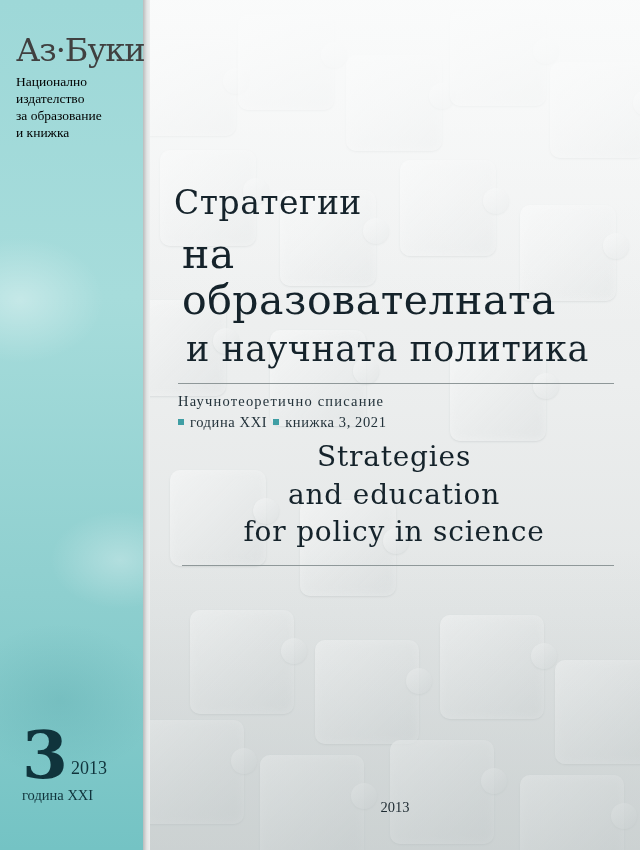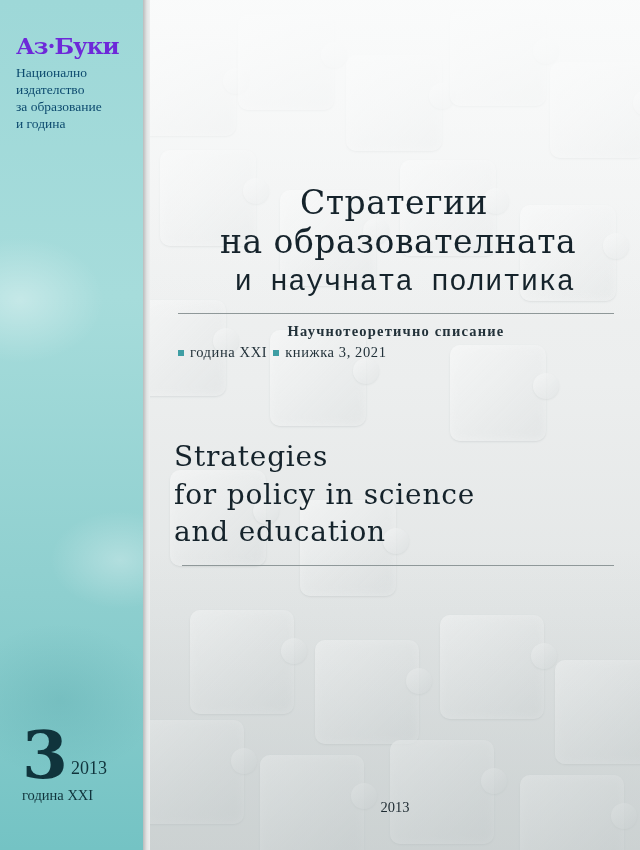--- a/index.html
+++ b/index.html
@@ -48,33 +48,33 @@
 
   
   .publisher {
     position: absolute;
     left: 16px;
     top: 34px;
     width: 126px;
   }
   .logo-az {
     font-family: "DejaVu Serif", serif;
-    font-size: 23px;
-    font-weight: 700;
+    font-size: 32px;
+    font-weight: 400;
     letter-spacing: -1px;
-    color: #6d28d9;
+    color: #404040;
     line-height: 1;
     white-space: nowrap;
   }
   .publisher-lines {
     margin-top: 7px;
     font-family: "Liberation Serif", serif;
     font-size: 13.5px;
     line-height: 1.26;
-    color: #0c4a6e;
+    color: #000000;
   }
 
   
   .issue-block {
     position: absolute;
     left: 22px;
     bottom: 46px;
     color: #10343c;
   }
   .issue-row {
@@ -144,44 +144,42 @@
     background: linear-gradient(to top, rgba(190,198,199,.45), rgba(220,225,225,0));
   }
 
   
   .bg-title {
     position: absolute;
     left: 24px;
     top: 185px;
     width: 440px;
     color: #15232b;
-    text-align: center;
   }
   .bg-line {
     font-family: "DejaVu Serif", serif;
     font-weight: 400;
     letter-spacing: .5px;
     line-height: 1.12;
   }
   .bg-line-1 { font-size: 33px; }
-  .bg-line-2 { font-size: 33px; margin-top: 2px; margin-left: 8px; }
-  .bg-line-3 { font-size: 29px; margin-top: 6px; margin-left: 21px; font-family: Liberation Mono, monospace; }
+  .bg-line-2 { font-size: 41px; margin-top: 10px; margin-left: 8px; }
+  .bg-line-3 { font-size: 35px; margin-top: 6px; margin-left: 12px; }
   .rule {
     height: 1px;
     background: #8f9899;
     margin: 14px 0 9px 4px;
     width: 436px;
   }
   .bg-sub {
     font-family: "Liberation Serif", serif;
     font-size: 14.5px;
     letter-spacing: 1.2px;
     color: #23323a;
     margin-left: 4px;
-    font-weight: bold;
   }
   .bg-issue {
     margin-top: 4px;
     margin-left: 4px;
     font-family: "Liberation Serif", serif;
     font-size: 14.5px;
     letter-spacing: .6px;
     color: #23323a;
     display: flex;
     align-items: center;
@@ -193,21 +191,21 @@
     background: #3f9ea4;
     flex: 0 0 auto;
   }
 
   
   .en-title {
     position: absolute;
     right: 26px;
     top: 440px;
     width: 440px;
-    text-align: left;
+    text-align: center;
     color: #15232b;
   }
   .en-line {
     font-family: "DejaVu Serif", serif;
     font-size: 28px;
     letter-spacing: .8px;
     line-height: 1.2;
   }
   .en-line-2 { margin-top: 4px; }
   .en-line-3 { margin-top: 4px; }
@@ -289,40 +287,40 @@
       <div class="bg-issue">
         <span class="sq"></span>
         <span>година XXI</span>
         <span class="sq"></span>
         <span>книжка 3, 2021</span>
       </div>
     </div>
 
     <div class="en-title">
       <div class="en-line en-line-1">Strategies</div>
+      <div class="en-line en-line-3">and education</div>
       <div class="en-line en-line-2">for policy in science</div>
-      <div class="en-line en-line-3">and education</div>
       <div class="rule-en"></div>
     </div>
 
     <div class="footer">
       <div>2013</div>
     </div>
   </div>
 
   <div class="left-band"></div>
   <div class="band-edge"></div>
 
   <div class="publisher">
     <div class="logo-az">Аз·Буки</div>
     <div class="publisher-lines">
       <div>Национално</div>
       <div>издателство</div>
       <div>за образование</div>
-      <div>и година</div>
+      <div>и книжка</div>
     </div>
   </div>
 
   <div class="issue-block">
     <div class="issue-row">
       <span class="issue-num">3</span>
       <span class="issue-year">2013</span>
     </div>
     <div class="issue-volume">година XXI</div>
   </div>

